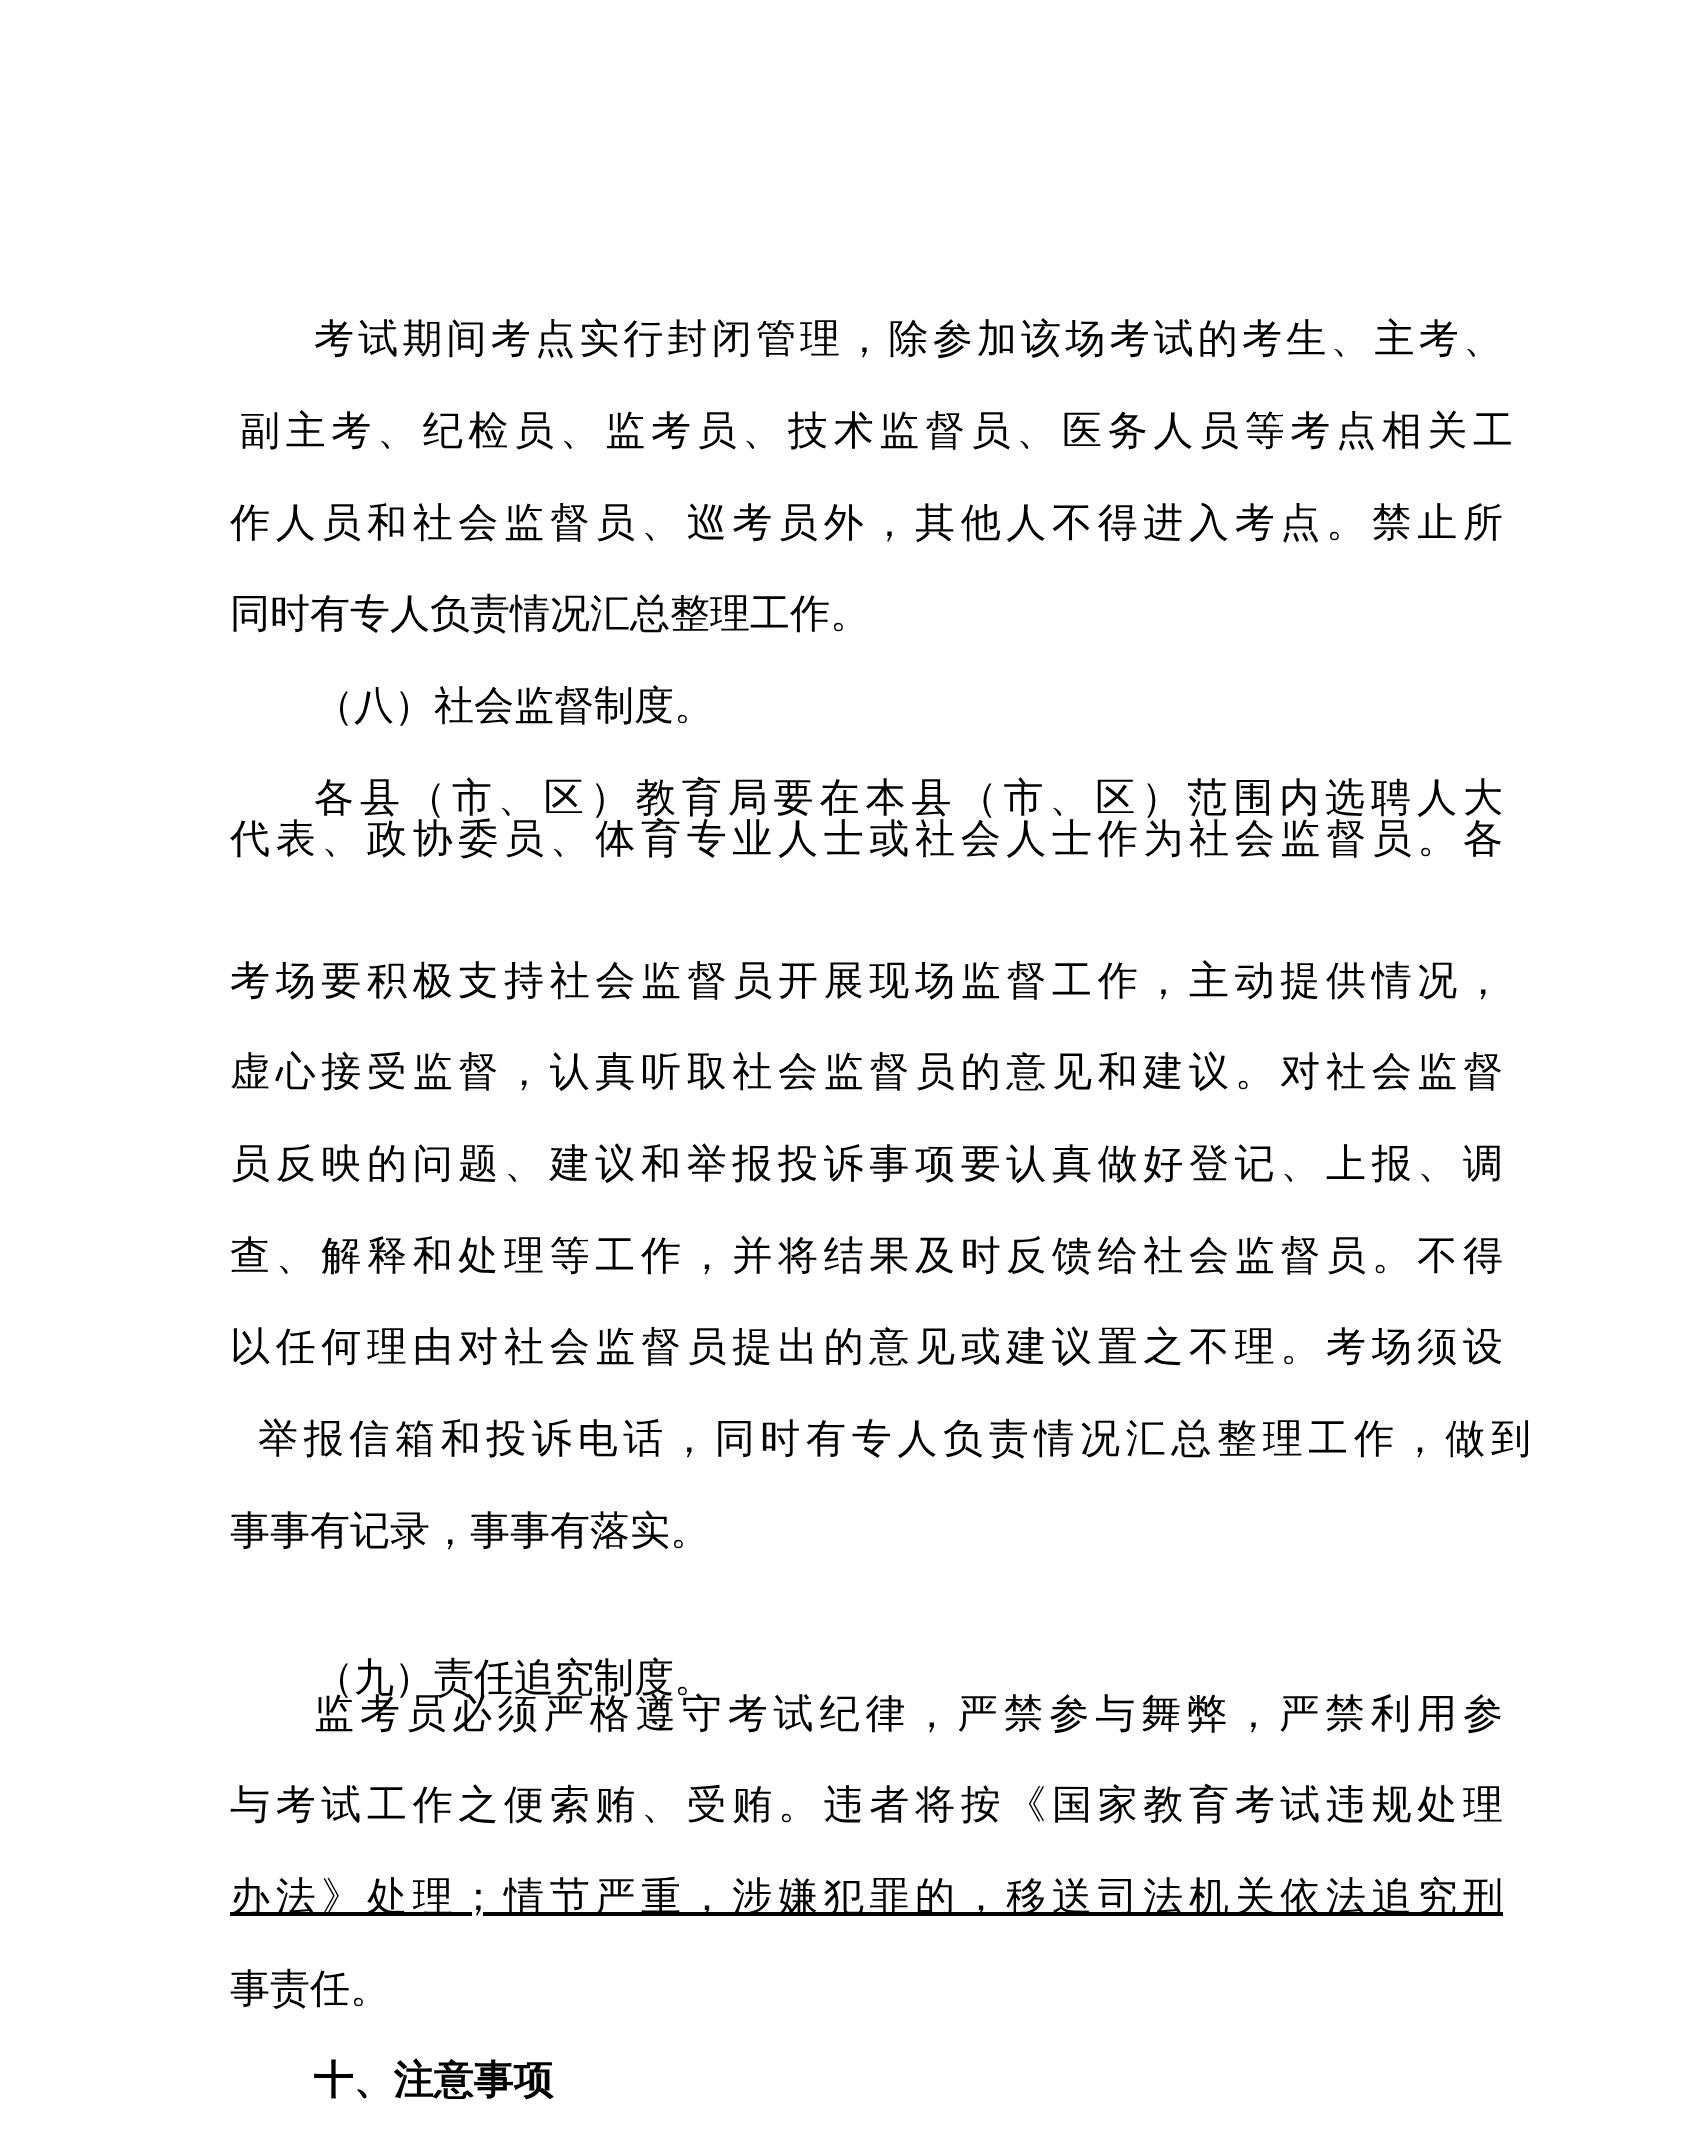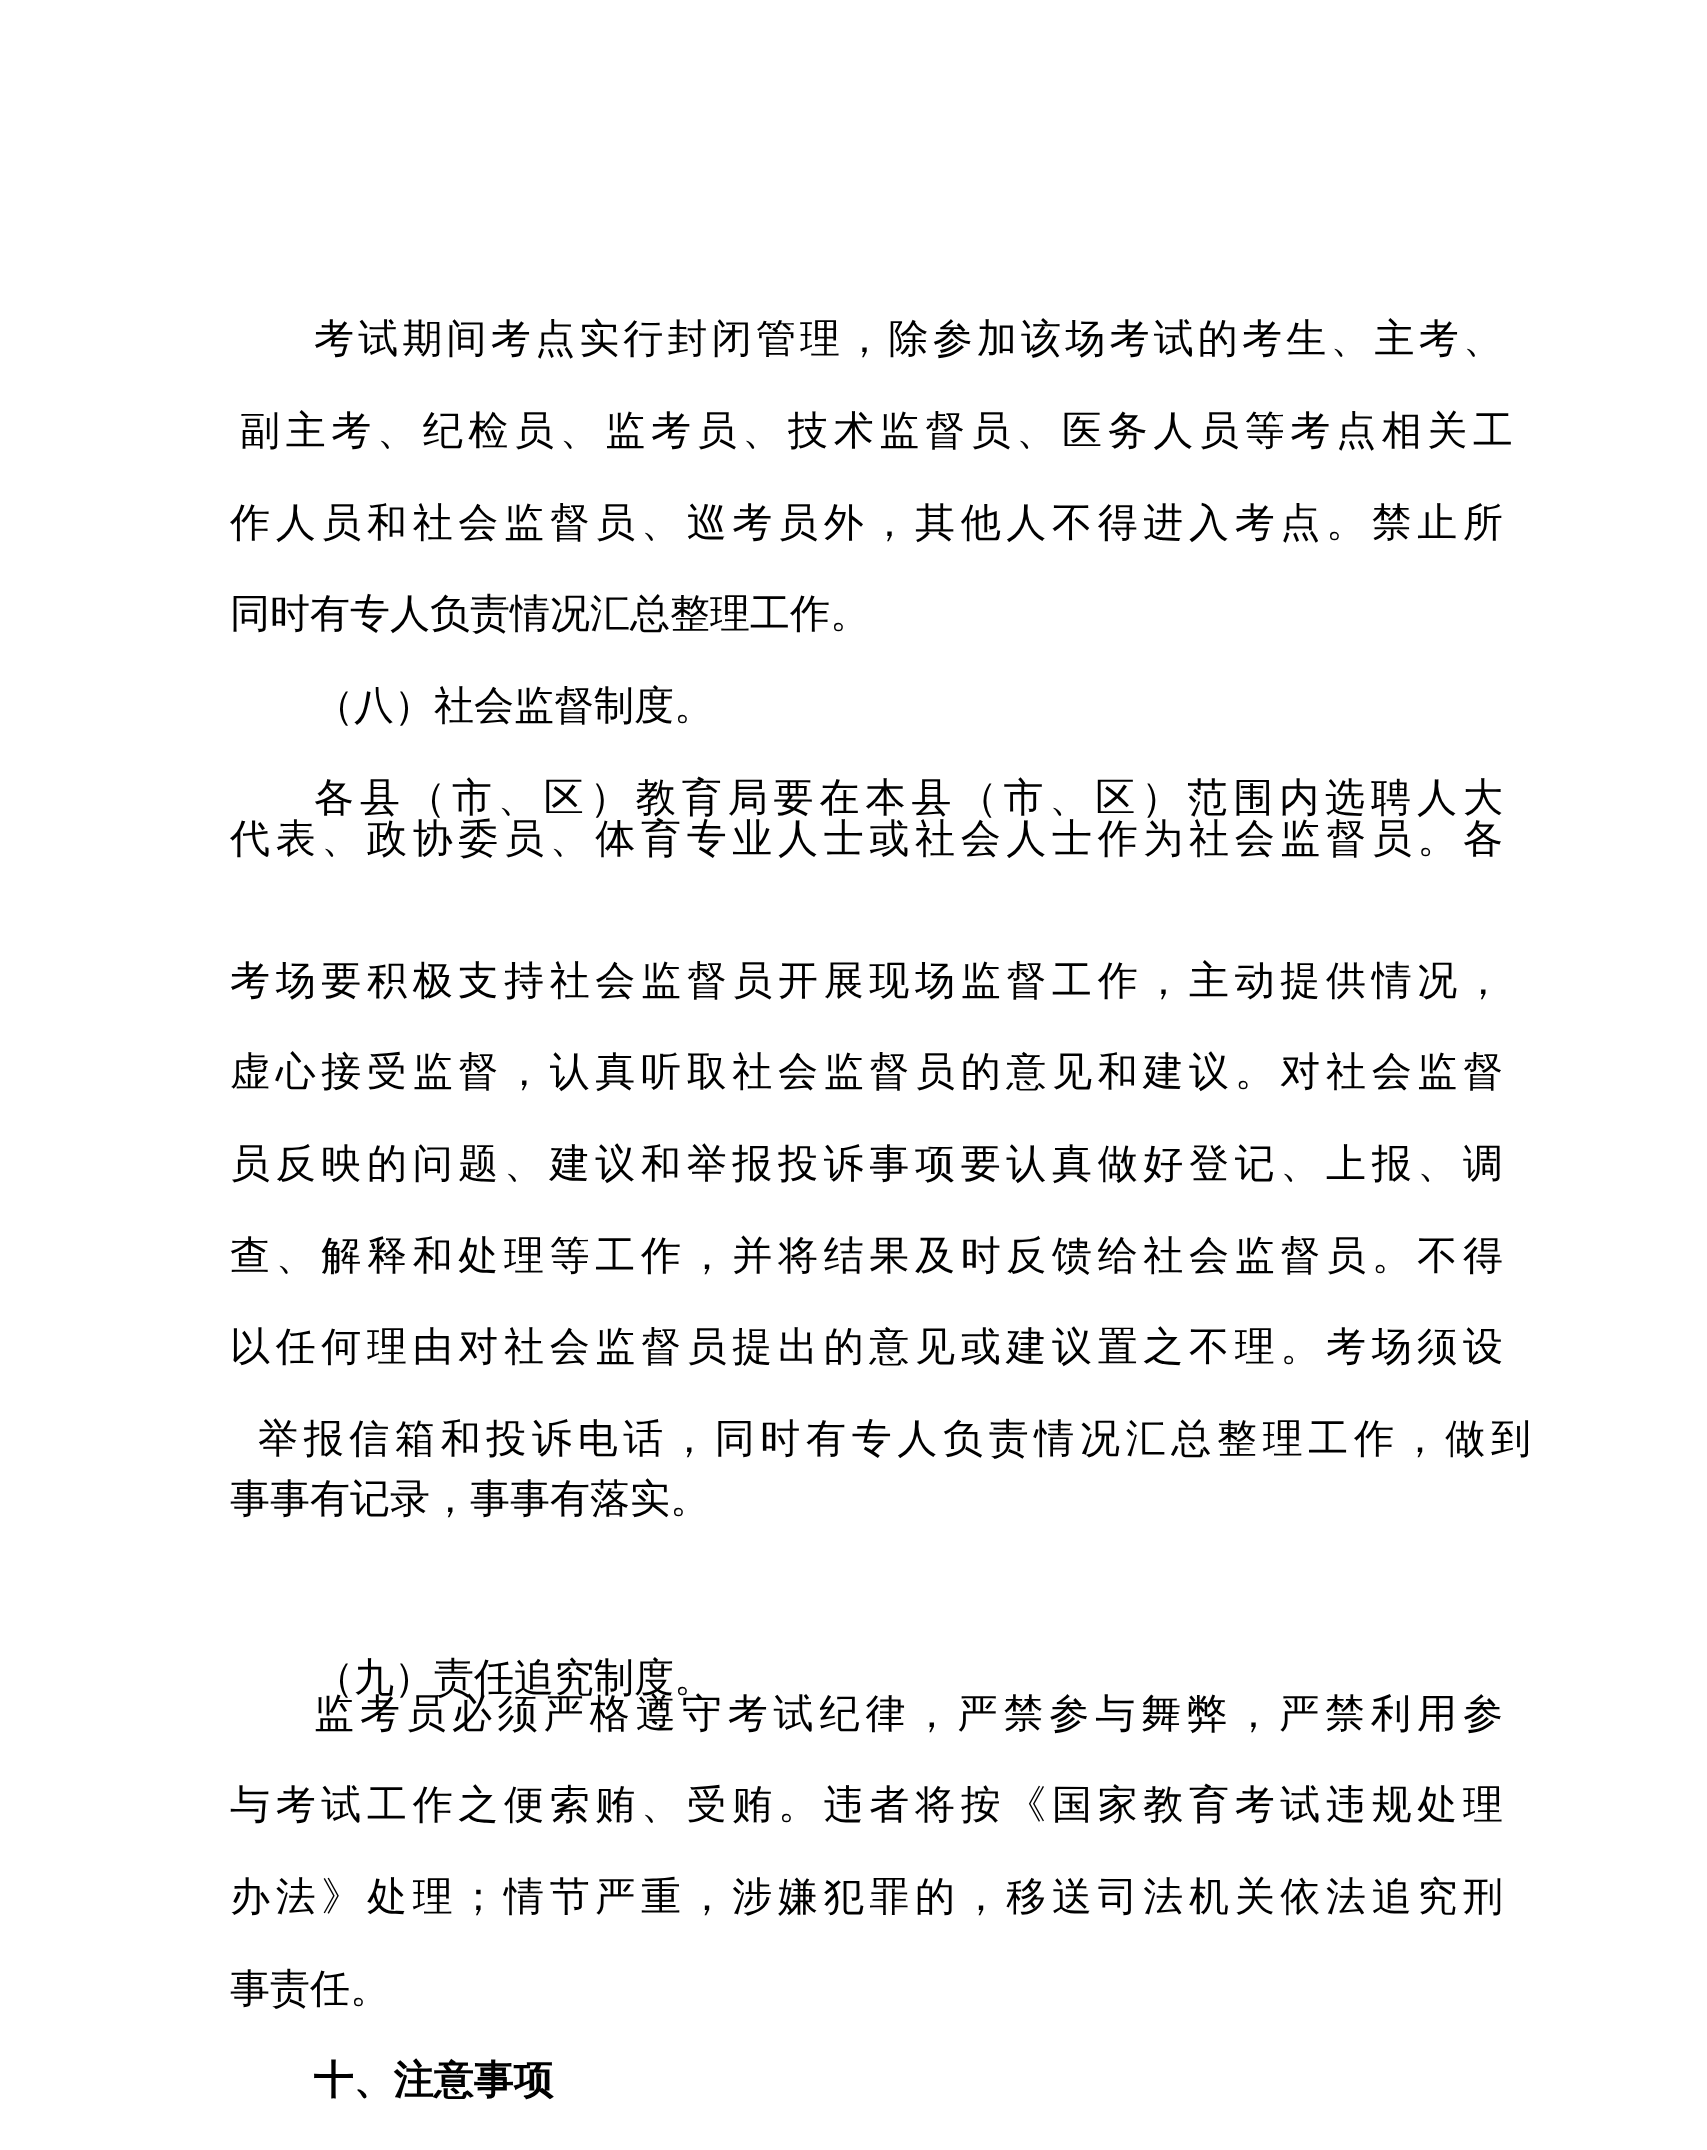--- a/index.html
+++ b/index.html
@@ -62,27 +62,27 @@
   <div class="line indent sub" style="top:659px;">（八）社会监督制度。</div>
 
   <div class="line indent" style="top:751px;">各县（市、区）教育局要在本县（市、区）范围内选聘人大</div>
   <div class="line" style="top:796px;font-family:Liberation Mono, monospace;">代表、政协委员、体育专业人士或社会人士作为社会监督员。各</div>
   <div class="line" style="top:934px;">考场要积极支持社会监督员开展现场监督工作，主动提供情况，</div>
   <div class="line" style="top:1025px;">虚心接受监督，认真听取社会监督员的意见和建议。对社会监督</div>
   <div class="line" style="top:1117px;">员反映的问题、建议和举报投诉事项要认真做好登记、上报、调</div>
   <div class="line" style="top:1209px;">查、解释和处理等工作，并将结果及时反馈给社会监督员。不得</div>
   <div class="line" style="top:1300px;">以任何理由对社会监督员提出的意见或建议置之不理。考场须设</div>
   <div class="line" style="top:1392px;margin-left:28px;">举报信箱和投诉电话，同时有专人负责情况汇总整理工作，做到</div>
-  <div class="line last" style="top:1452px;">事事有记录，事事有落实。</div>
+  <div class="line last" style="top:1484px;">事事有记录，事事有落实。</div>
 
   <div class="line indent sub" style="top:1631px;">（九）责任追究制度。</div>
 
   <div class="line indent" style="top:1667px;">监考员必须严格遵守考试纪律，严禁参与舞弊，严禁利用参</div>
   <div class="line" style="top:1758px;">与考试工作之便索贿、受贿。违者将按《国家教育考试违规处理</div>
-  <div class="line" style="top:1850px;">办法》处理；情节严重，涉嫌犯罪的，移送司法机关依法追究刑</div>
+  <div class="line" style="top:1850px;text-decoration:underline;">办法》处理；情节严重，涉嫌犯罪的，移送司法机关依法追究刑</div>
   <div class="line last" style="top:1942px;">事责任。</div>
 
   <div class="line indent heading-bold" style="top:2033px;">十、注意事项</div>
 
   <div class="line indent sub" style="top:2125px;">（一）健康筛查与考前教育。</div>
 
 </div>
 
 
 </body></html>

